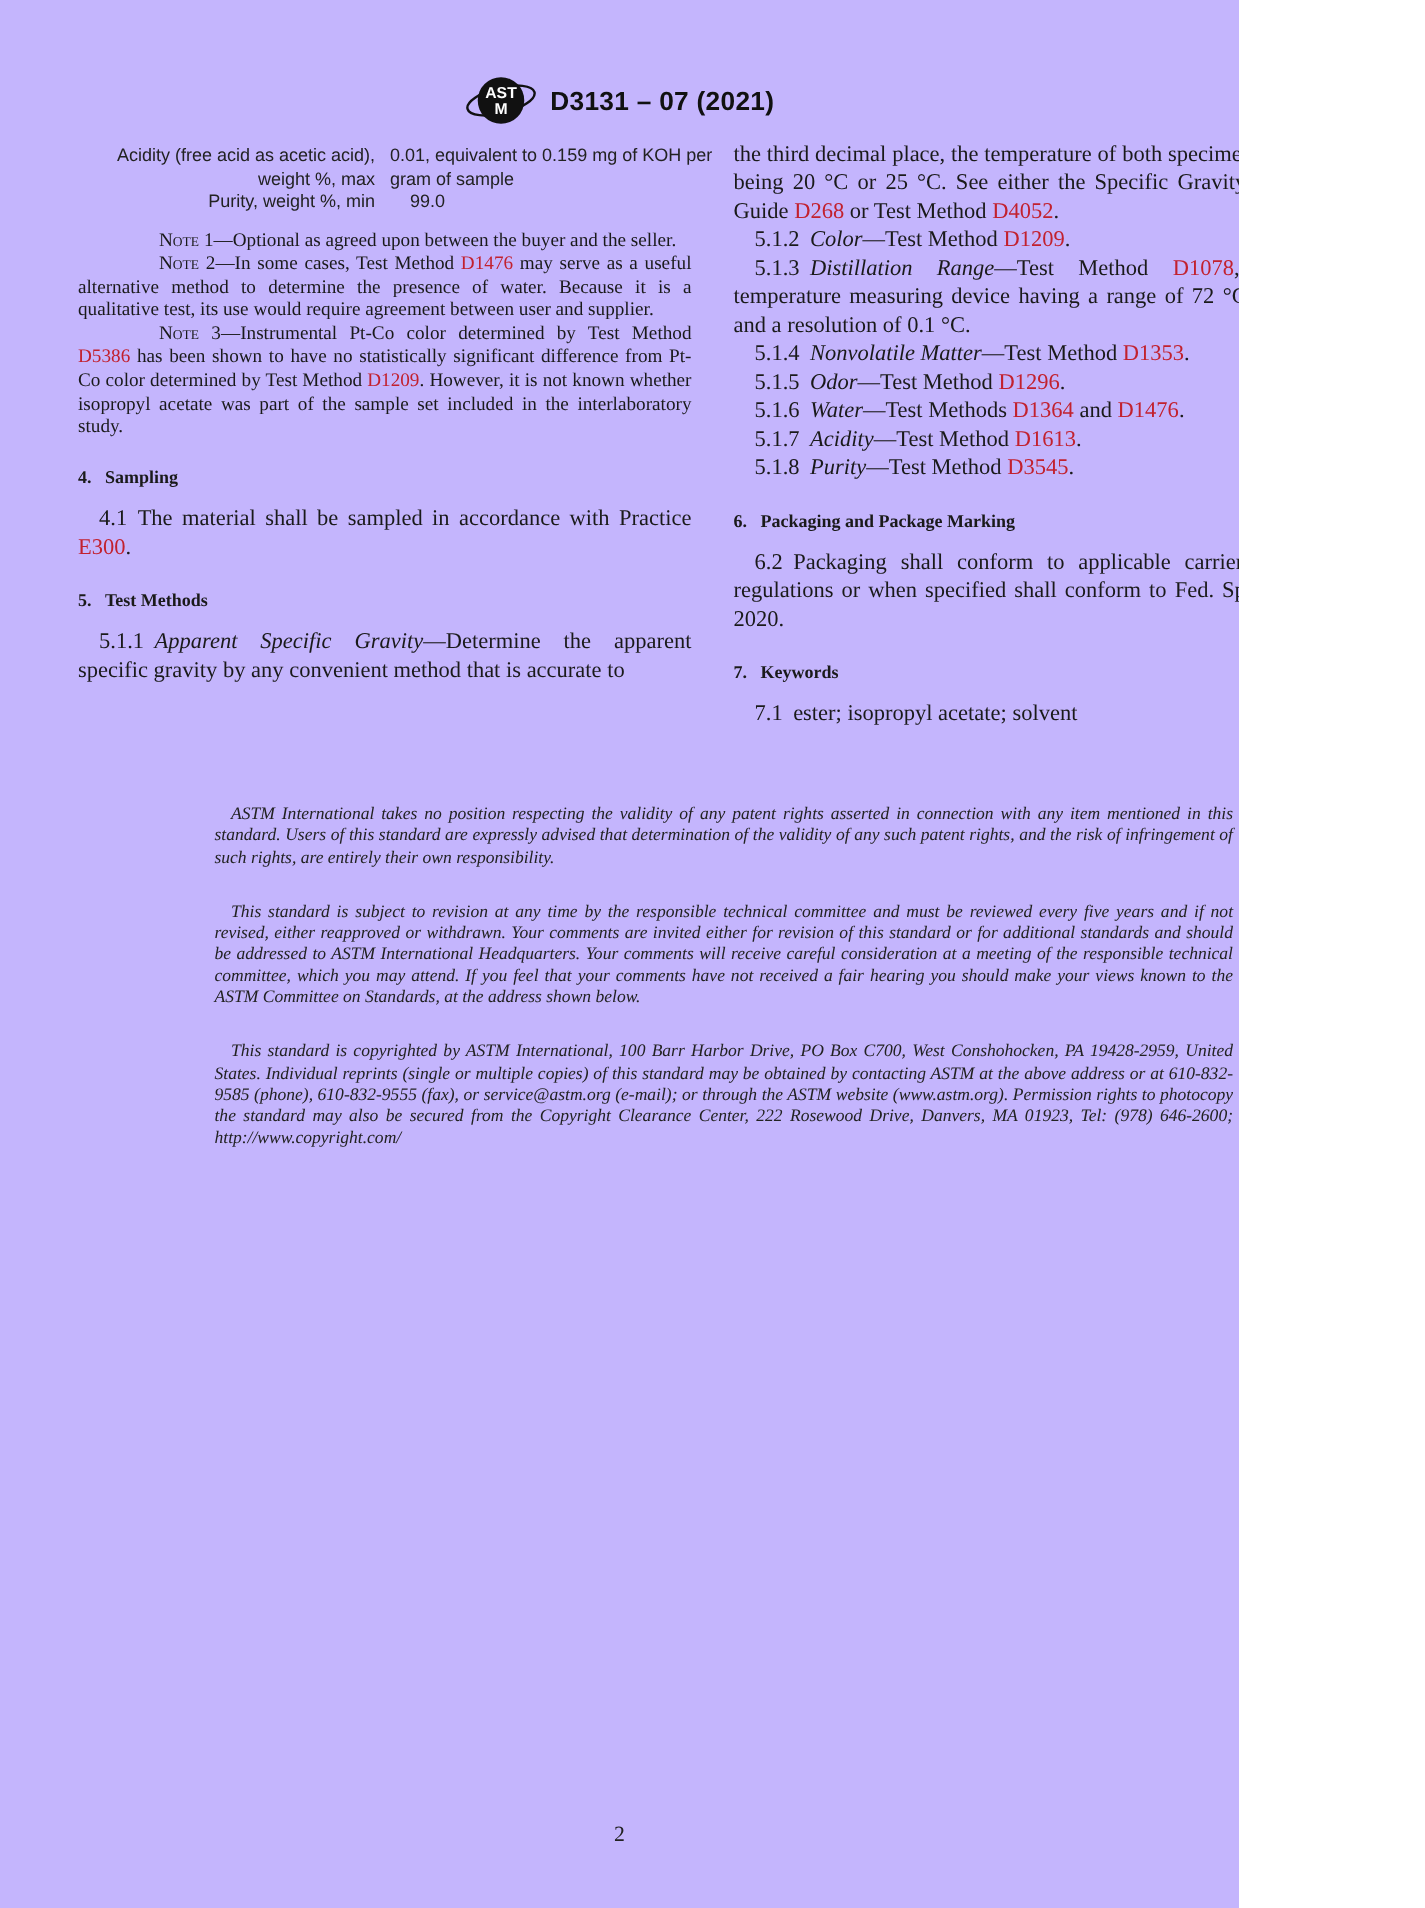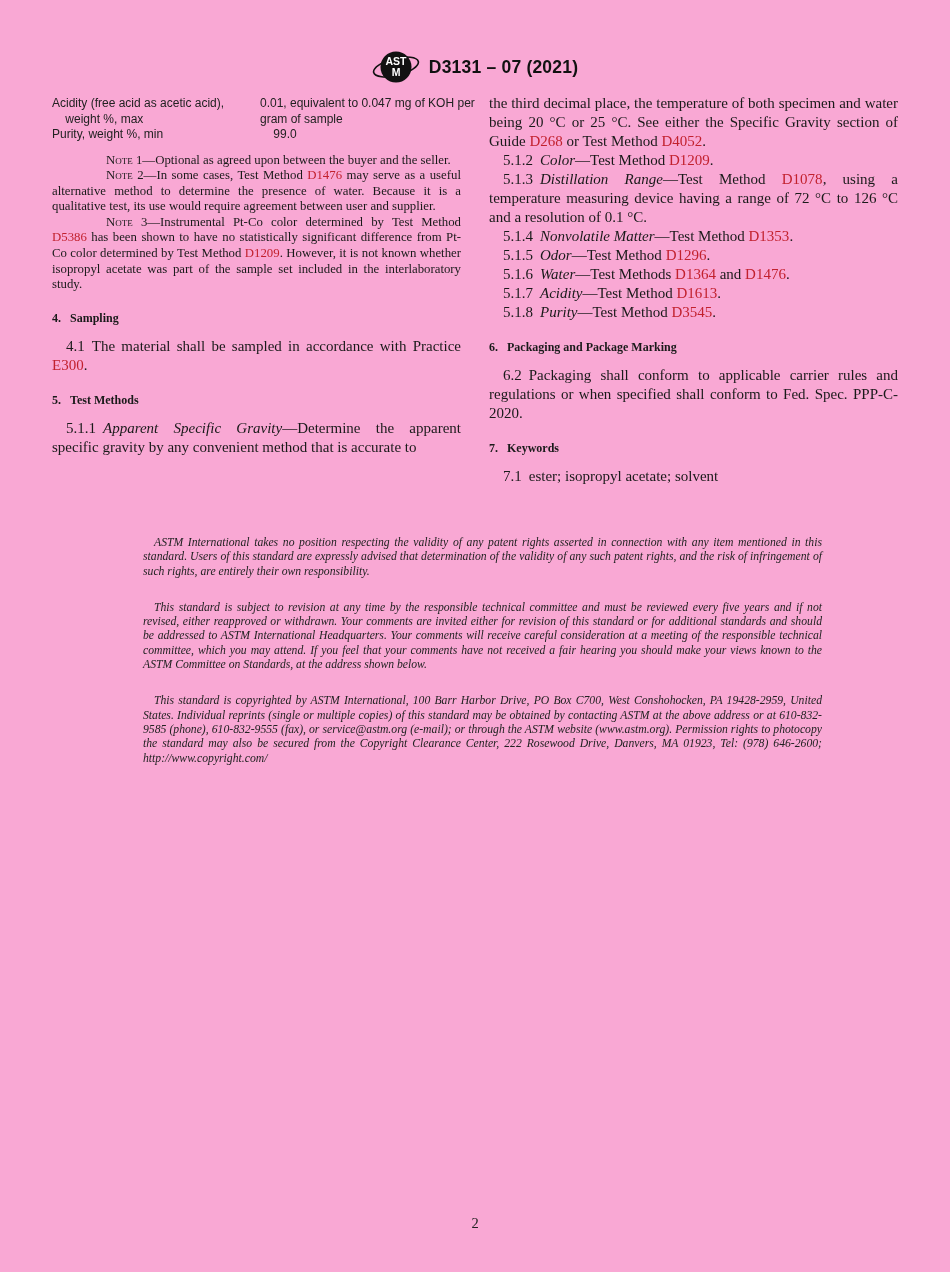--- a/index.html
+++ b/index.html
@@ -1,19 +1,19 @@
 <!DOCTYPE html>
 <html><head>
 <meta charset="utf-8">
 <style>
   html,body{margin:0;padding:0;background:#ffffff;}
   .page{
     position:relative;
-    width:950px;height:1272px;
-    background:#f9a8d4;
+    width:826px;height:1272px;
+    background:#c4b5fd;
     font-family:"Liberation Serif", serif;
     color:#1a1a1a;
     overflow:hidden;
   }
   
   .header{
     position:absolute;top:46px;left:0;width:100%;
     display:flex;justify-content:center;align-items:center;gap:9px;
   }
   .logo{flex:0 0 auto;display:block;}
@@ -46,21 +46,21 @@
   .sc{font-variant:small-caps;margin-left:40px;}
   .link{color:#c2212e;}
   
   .spec-table{
     display:flex;gap:10px;
     font-family:"Liberation Sans", sans-serif;
     font-size:12px;line-height:15.5px;color:#222;
     margin:2px 0 10px 0;
   }
   .spec-table .cell{white-space:pre;}
-  .spec-table .labels{width:198px;flex:0 0 auto;}
+  .spec-table .labels{width:198px;flex:0 0 auto;text-align:right;}
   .spec-table .values{flex:1 1 auto;}
   
   .footer-block{
     position:absolute;top:536px;left:143px;width:679px;
     font-family:"Liberation Sans", sans-serif;
     font-style:italic;font-size:11.7px;line-height:14.3px;color:#222;
   }
   .footer-para{margin:0 0 22px 0;text-align:justify;text-indent:11px;font-family:Liberation Serif, serif;}
   .page-number{
     position:absolute;bottom:40px;left:0;width:100%;
@@ -79,21 +79,21 @@
       <text x="24" y="19" text-anchor="middle" fill="#fff" font-size="10.5" font-weight="bold" font-family="Liberation Sans, sans-serif">AST</text>
       <text x="24" y="30" text-anchor="middle" fill="#fff" font-size="10.5" font-weight="bold" font-family="Liberation Sans, sans-serif">M</text>
     </svg>
     <div class="doc-title">D3131 – 07 (2021)</div>
   </div>
 
   <div class="columns">
     <div class="col" id="col-left">
         <div class="spec-table">
           <div class="cell labels"><div>Acidity (free acid as acetic acid),</div><div>    weight %, max</div><div>Purity, weight %, min</div></div>
-          <div class="cell values"><div>0.01, equivalent to 0.047 mg of KOH per</div><div>gram of sample</div><div>    99.0</div></div>
+          <div class="cell values"><div>0.01, equivalent to 0.159 mg of KOH per</div><div>gram of sample</div><div>    99.0</div></div>
         </div>
         <p class="note"><span class="sc">Note 1</span><span class="pl">—Optional as agreed upon between the buyer and the seller.</span></p>
         <p class="note"><span class="sc">Note 2</span><span class="pl">—In some cases, Test Method </span><span class="link">D1476</span><span class="pl"> may serve as a useful alternative method to determine the presence of water. Because it is a qualitative test, its use would require agreement between user and supplier.</span></p>
         <p class="note"><span class="sc">Note 3</span><span class="pl">—Instrumental Pt-Co color determined by Test Method </span><span class="link">D5386</span><span class="pl"> has been shown to have no statistically significant difference from Pt-Co color determined by Test Method </span><span class="link">D1209</span><span class="pl">. However, it is not known whether isopropyl acetate was part of the sample set included in the interlaboratory study.</span></p>
         <div class="sec-heading"><span class="hnum">4.</span><span>Sampling</span></div>
         <p class="body-para"><span class="num">4.1</span><span class="pl">The material shall be sampled in accordance with Practice </span><span class="link">E300</span><span class="pl">.</span></p>
         <div class="sec-heading"><span class="hnum">5.</span><span>Test Methods</span></div>
         <p class="body-para"><span class="num">5.1.1</span><span class="it">Apparent Specific Gravity</span><span class="pl">—Determine the apparent specific gravity by any convenient method that is accurate to</span></p>
       </div>
     <div class="col" id="col-right">

